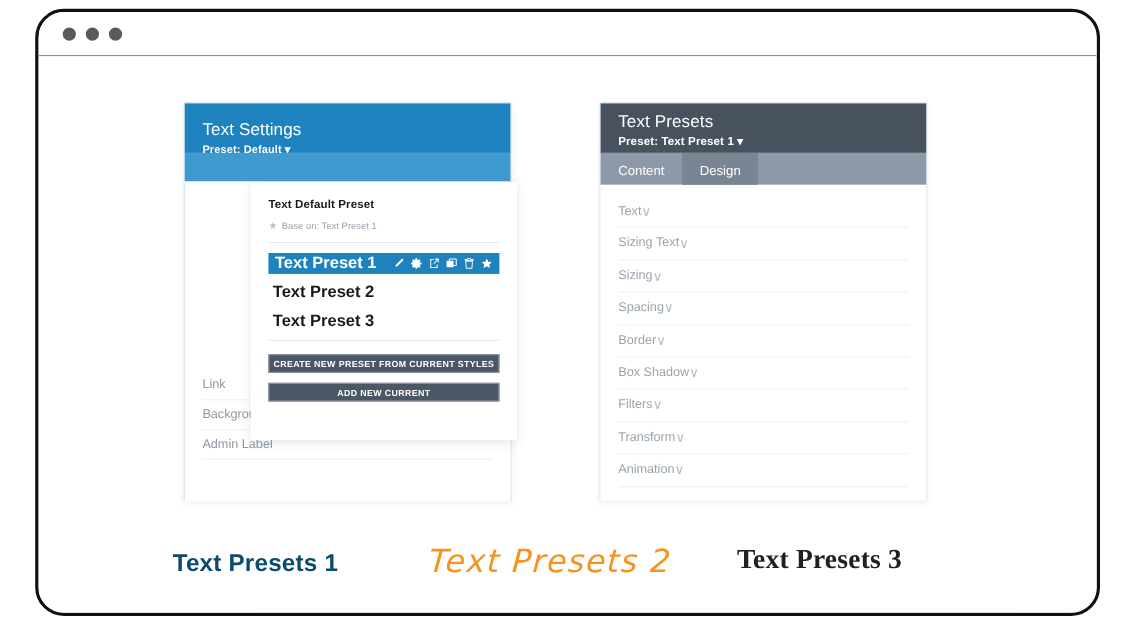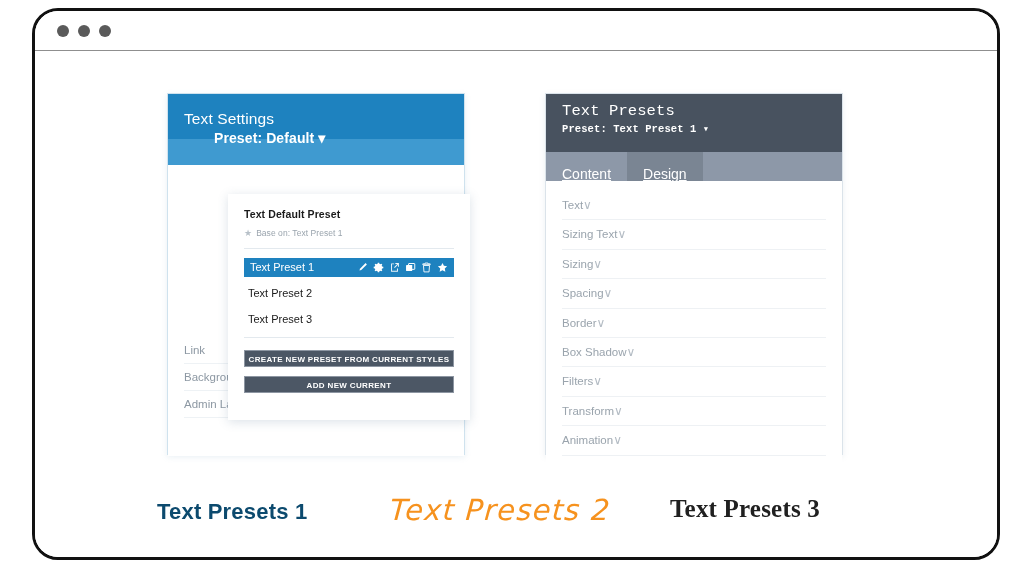--- a/index.html
+++ b/index.html
@@ -82,25 +82,24 @@
   }
   .lp-title {
     color: #ffffff;
     font-size: 15.5px;
     line-height: 18px;
     font-weight: 400;
     letter-spacing: 0.1px;
   }
   .lp-subtitle {
     color: #ffffff;
-    font-size: 14px;
+    font-size: 10px;
     font-weight: 700;
     margin-top: 2px;
     letter-spacing: 0.1px;
-    margin-left: 30px;
   }
   .lp-subheader {
     background: #3f9ad0;
     height: 26px;
   }
   .lp-body {
     background: #ffffff;
     height: 291px;
     position: relative;
   }
@@ -120,25 +119,25 @@
     font-size: 11.5px;
     padding-top: 0px;
     margin-bottom: 0;
   }
   .setting-row + .setting-row { margin-top: 0; }
 
   
   .preset-popup {
     position: absolute;
     left: 60px;
-    top: 100px;
+    top: 72px;
     width: 242px;
     background: #ffffff;
     box-shadow: 0 2px 10px rgba(80,110,140,0.20);
-    padding: 14px 16px 18px 16px;
+    padding: 14px 16px 26px 16px;
     box-sizing: border-box;
     z-index: 5;
   }
   .pp-title {
     font-size: 10.5px;
     font-weight: 700;
     color: #1a1a1a;
     letter-spacing: 0.1px;
   }
   .pp-baseon {
@@ -155,22 +154,22 @@
     font-size: 9px;
     line-height: 1;
   }
   .pp-divider {
     border-top: 1px solid #e3e9ee;
     margin: 10px 0 9px 0;
   }
   .pp-item {
     height: 19px;
     line-height: 19px;
-    font-size: 11px;
-    font-weight: 400;
+    font-size: 15px;
+    font-weight: 700;
     color: #1a1a1a;
     display: flex;
     align-items: center;
     justify-content: space-between;
     padding: 0 4px 0 4px;
     margin-bottom: 7px;
     box-sizing: border-box;
   }
   .pp-item.active {
     background: #1e82bf;
@@ -209,24 +208,23 @@
     top: 41px;
     width: 298px;
     height: 362px;
     background: #ffffff;
     border: 1px solid #dbe3ea;
     box-sizing: border-box;
     box-shadow: 0 2px 6px rgba(130,150,170,0.14);
   }
   .rp-header {
     background: #48525f;
-    height: 58px;
+    height: 45px;
     padding: 8px 16px 8px 16px;
     box-sizing: border-box;
-    font-family: Liberation Mono, monospace;
   }
   .rp-title {
     color: #ffffff;
     font-size: 15.5px;
     line-height: 18px;
     font-weight: 400;
     letter-spacing: 0.1px;
   }
   .rp-subtitle {
     color: #ffffff;
@@ -235,26 +233,25 @@
     margin-top: 2px;
     letter-spacing: 0.1px;
   }
   .rp-tabs {
     display: flex;
     height: 29px;
     background: #8d98a8;
   }
   .rp-tab {
     color: #ffffff;
-    font-size: 14px;
+    font-size: 12px;
     line-height: 29px;
-    padding: 8px 16px;
+    padding: 2px 16px;
     cursor: pointer;
     white-space: nowrap;
-    text-decoration: underline;
   }
   .rp-tab.active { background: #7a8593; }
   .rp-body {
     background: #ffffff;
     height: 287px;
     padding: 10px 16px 0 16px;
     box-sizing: border-box;
   }
   .rp-row {
     height: 28.4px;

